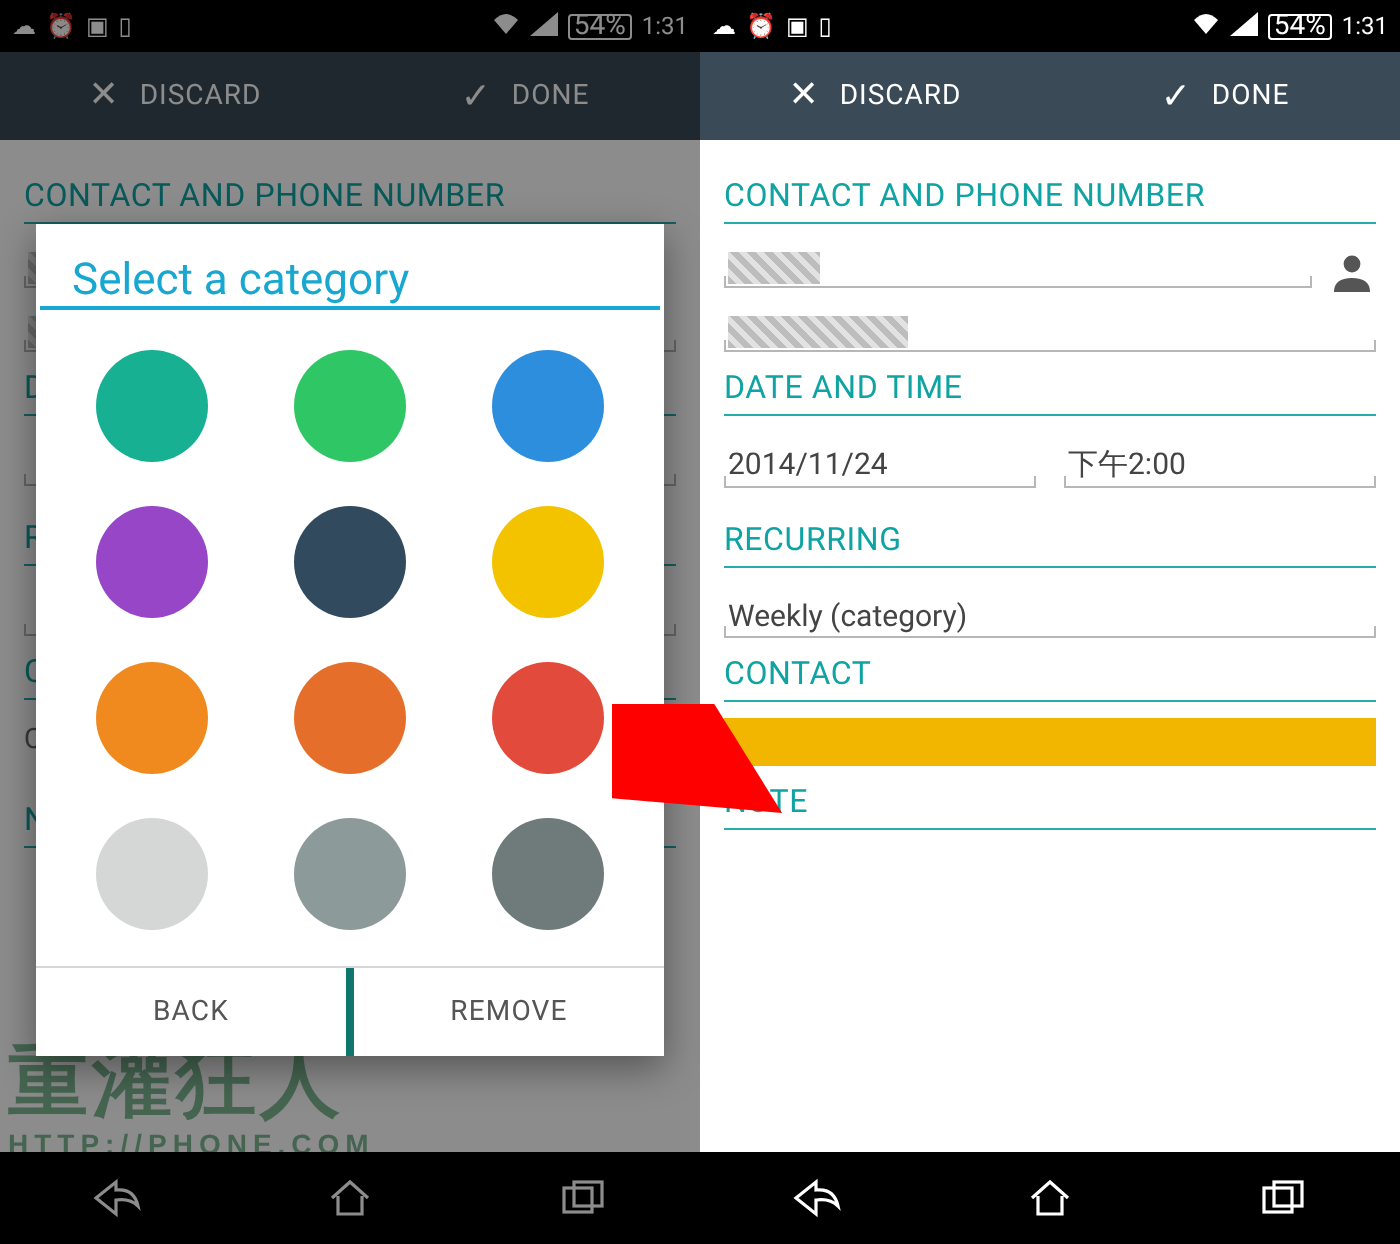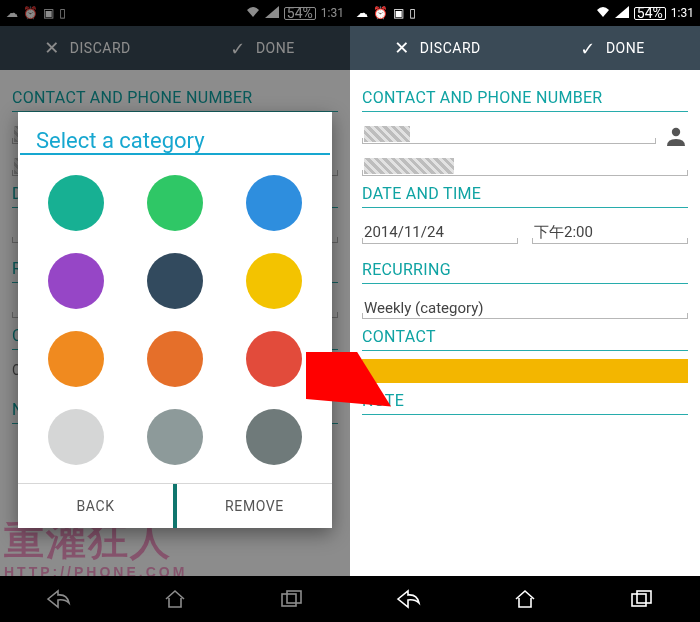--- a/index.html
+++ b/index.html
@@ -43,21 +43,21 @@
   .pixelated.w80 { width:90px; }
 
   .catbar { height:24px; background:#f3b600; margin-top:2px; margin-bottom:4px; }
   .note-row { display:flex; align-items:flex-start; gap:8px; }
 
   
   .navbar { position:absolute; left:0; right:0; bottom:0; height:46px; background:#000; display:flex; align-items:center; justify-content:space-around; }
   .navbtn { color:#fff; width:28px; height:28px; display:flex; align-items:center; justify-content:center; }
 
   
-  .watermark { position:absolute; left:4px; bottom:42px; color:#ec4899; font-family:"Microsoft JhengHei","Heiti TC",sans-serif; font-size:40px; font-weight:800; opacity:0.55; letter-spacing:2px; white-space:nowrap; pointer-events:none; }
+  .watermark { position:absolute; left:4px; bottom:42px; color:#15803d; font-family:"Microsoft JhengHei","Heiti TC",sans-serif; font-size:40px; font-weight:800; opacity:0.55; letter-spacing:2px; white-space:nowrap; pointer-events:none; }
   .watermark .sub { display:block; font-size:14px; letter-spacing:3px; margin-top:-4px; font-weight:700; }
 
   
   .dialog { position:absolute; z-index:10; left:18px; right:18px; top:112px; background:#fff; box-shadow:0 6px 18px rgba(0,0,0,0.4); }
   .dlg-title { color:#17a7d0; font-size:22px; padding:16px 18px 0 18px; }
   .dlg-hr { height:2px; background:#17a7d0; margin:0 2px; }
   .dlg-grid { display:grid; grid-template-columns:repeat(3,1fr); gap:22px 26px; padding:20px 22px 18px 22px; justify-items:center; }
   .swatch { width:56px; height:56px; border-radius:50%; cursor:pointer; }
   .dlg-btns { display:flex; border-top:1px solid #d7d7d7; }
   .dlg-btn { flex:1; text-align:center; padding:14px 0; font-size:14px; color:#555; letter-spacing:0.6px; cursor:pointer; }

